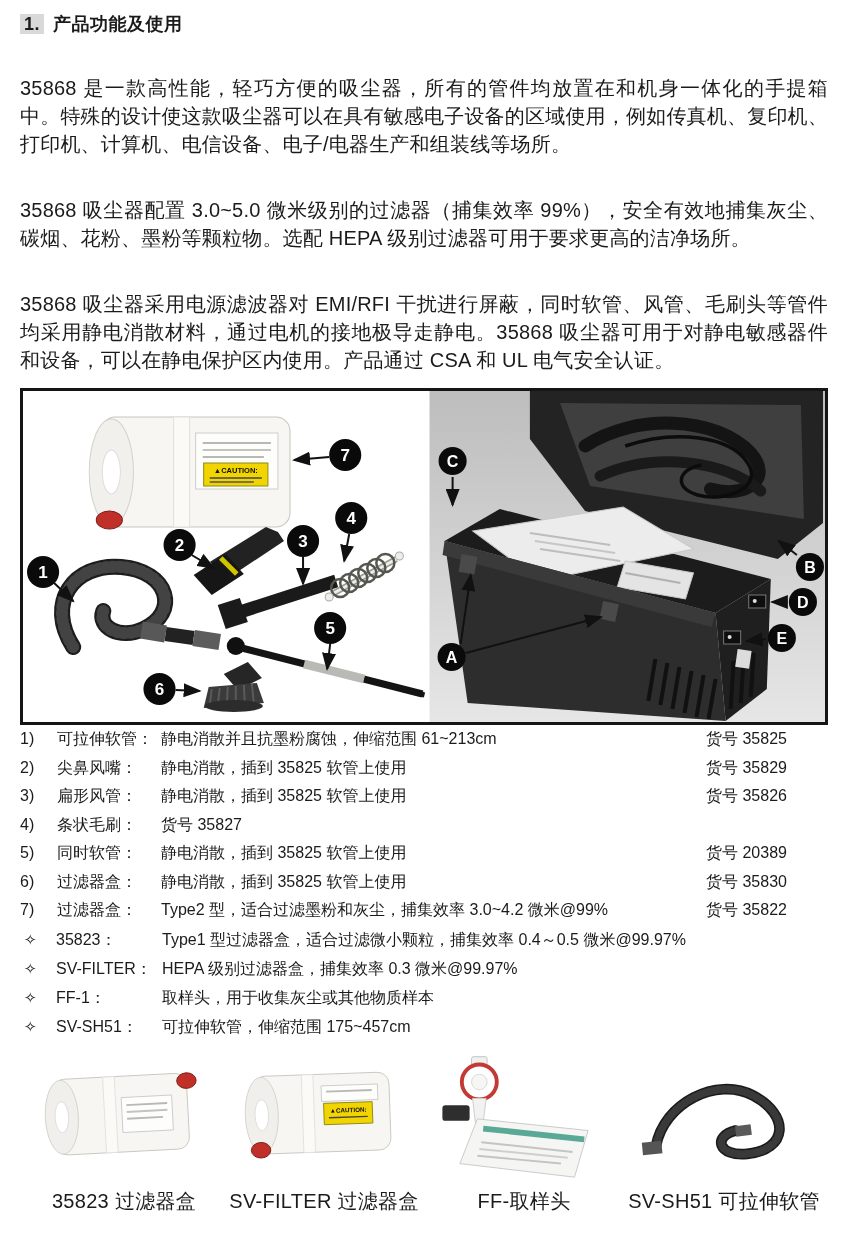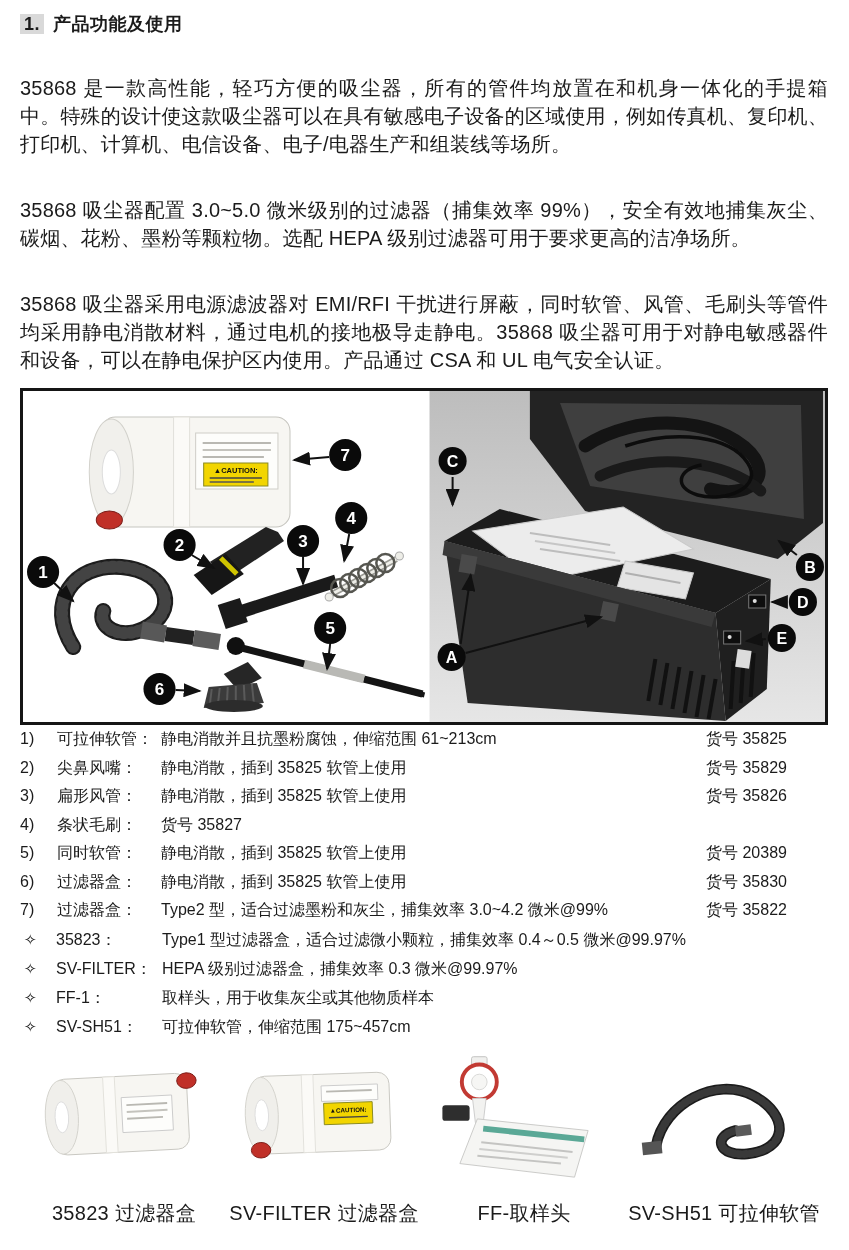--- a/index.html
+++ b/index.html
@@ -19,21 +19,21 @@
   .item-name{width:104px;flex:none;}
   .item-desc{flex:1;}
   .item-part{width:122px;flex:none;}
   .opt-row{display:flex;font-size:16px;line-height:29px;}
   .opt-bullet{width:32px;flex:none;padding-left:4px;font-size:15px;}
   .opt-label{width:106px;flex:none;}
   .opt-desc{flex:1;}
   .bottom-figure{display:flex;margin-top:6px;padding:0 4px;}
   .cell{flex:1;text-align:center;}
   .cell svg{width:200px;height:136px;}
-  .caption{font-size:20px;line-height:24px;margin-top:14px;letter-spacing:.3px;}
+  .caption{font-size:20px;line-height:24px;margin-top:2px;letter-spacing:.3px;}
   .co-txt{fill:#ffffff;font-weight:bold;font-family:"Liberation Sans",sans-serif;}
 </style>
 </head>
 <body>
 
 <div class="content">
 
   <h1 class="doc-title"><span class="num-hl">1.</span><span>产品功能及使用</span></h1>
 
   <p class="para">35868 是一款高性能，轻巧方便的吸尘器，所有的管件均放置在和机身一体化的手提箱中。特殊的设计使这款吸尘器可以在具有敏感电子设备的区域使用，例如传真机、复印机、打印机、计算机、电信设备、电子/电器生产和组装线等场所。</p>

